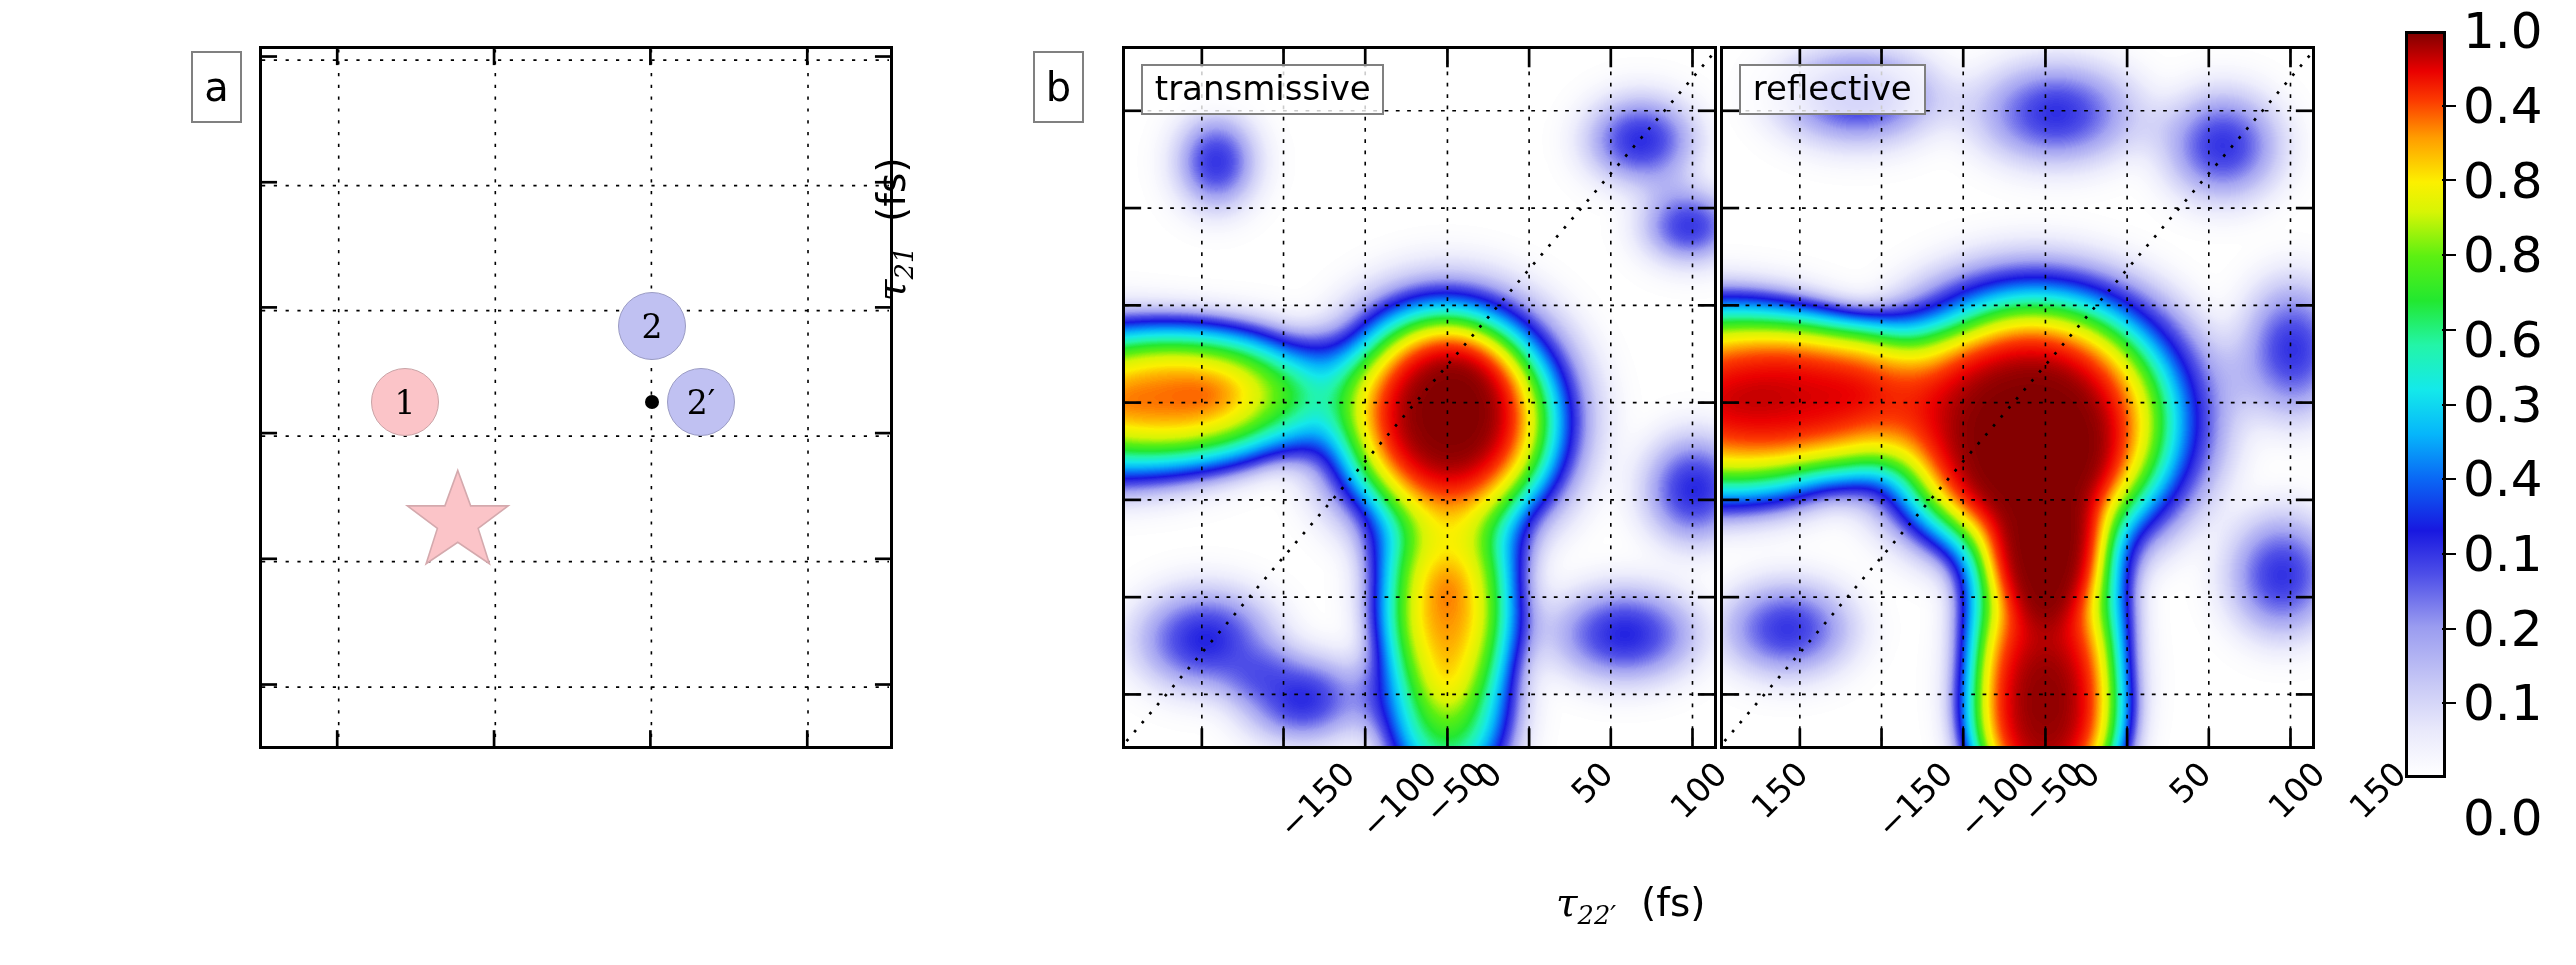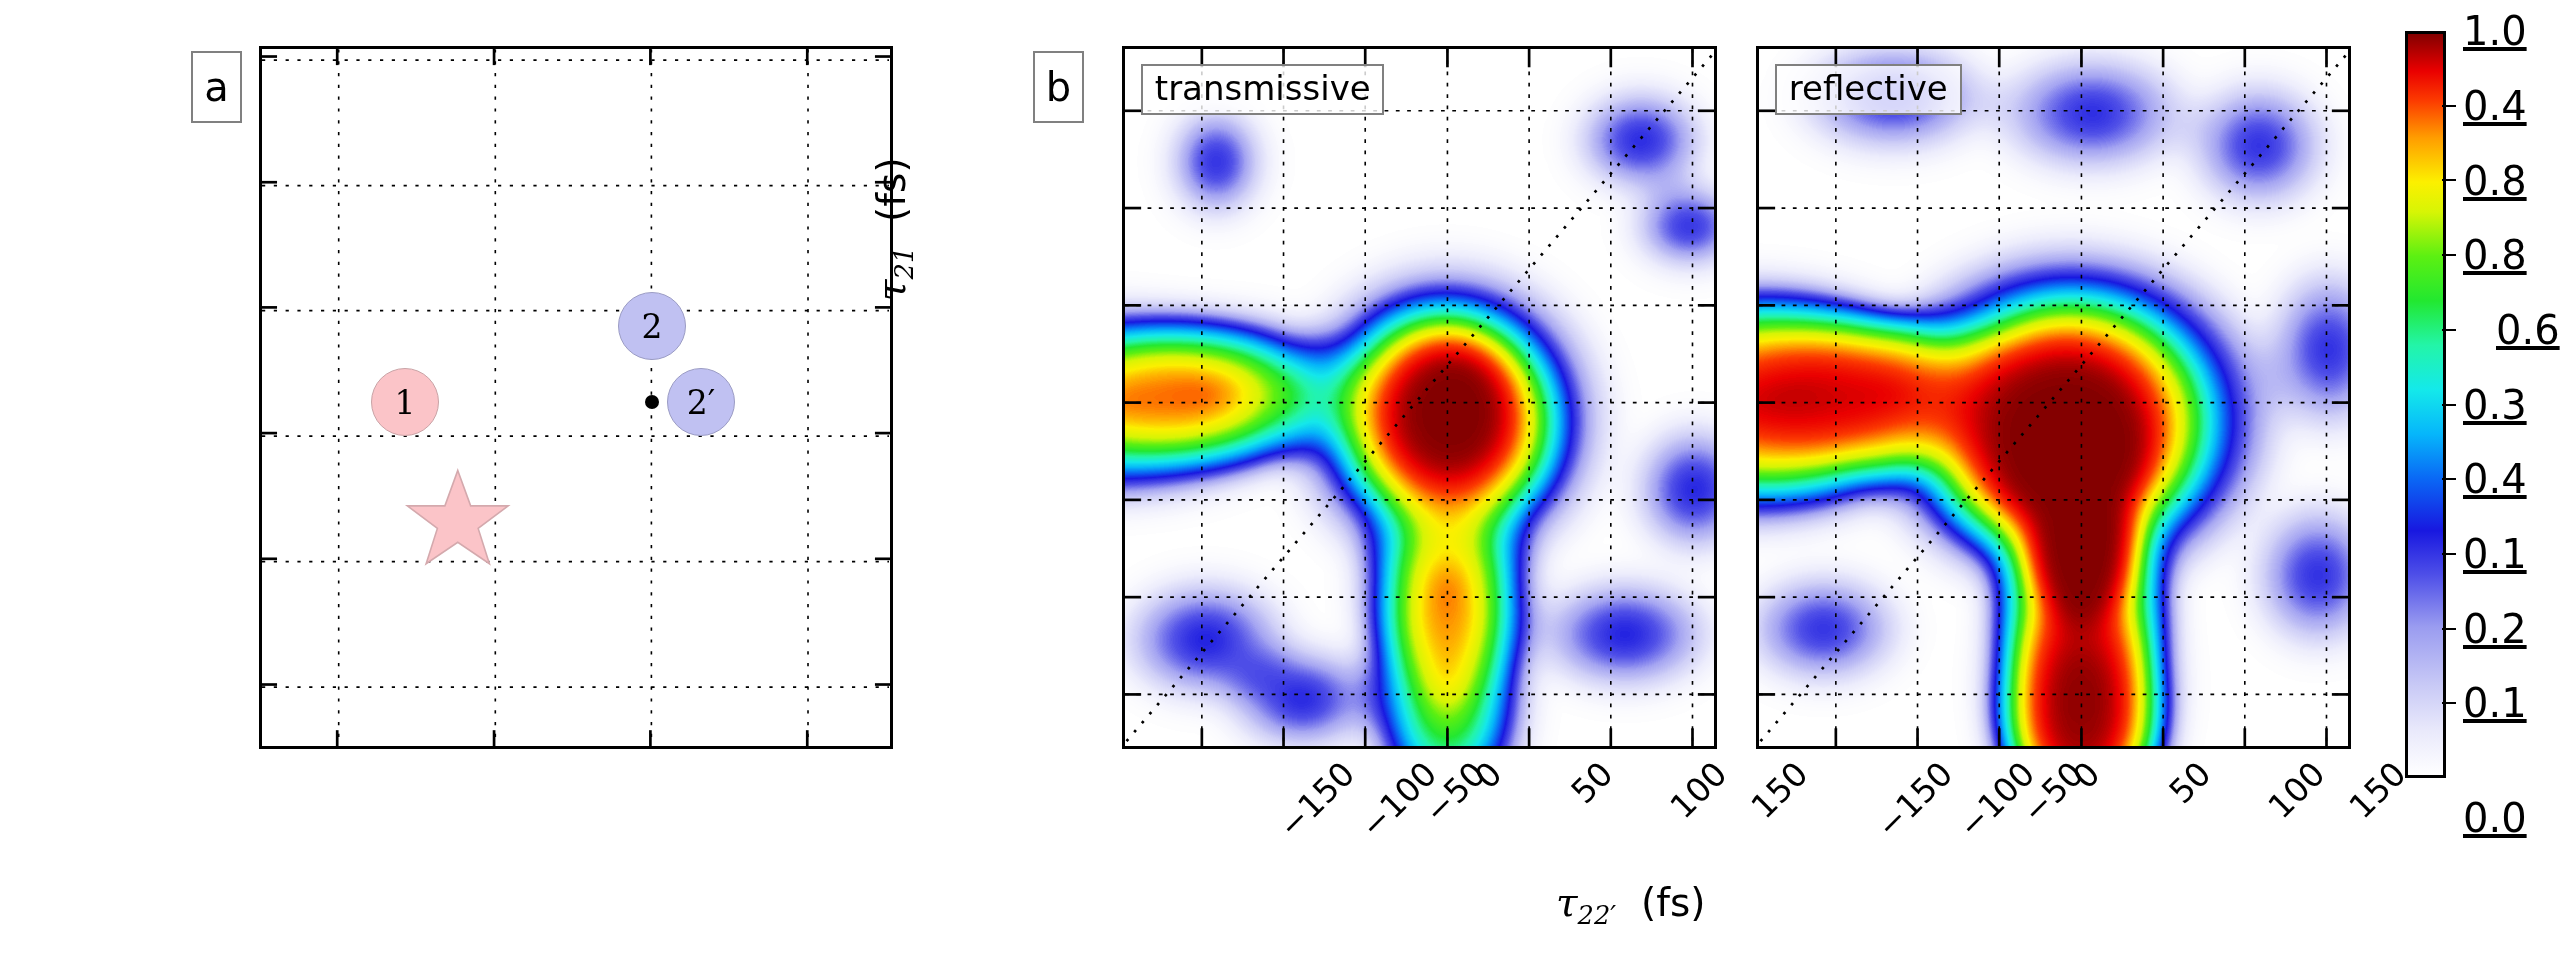--- a/index.html
+++ b/index.html
@@ -42,21 +42,21 @@
   .marker-dot{position:absolute;border-radius:50%;background:#000;}
 
   
   #panel-b-wrap{position:absolute;left:1122px;top:46px;width:1193px;height:703px;}
   .hm-axes{
     position:absolute; top:0; height:703px;
     border:3.2px solid #000; box-sizing:border-box;
     background:#be185d; overflow:hidden;
   }
   #axes-trans{left:0px;width:595px;}
-  #axes-refl{left:598px;width:595px;margin-left:36px;}
+  #axes-refl{left:598px;width:595px;}
   .hm-svg{position:absolute;left:0;top:0;width:100%;height:100%;display:block;}
   .inset-label{
     position:absolute;
     border:2.1px solid #808080;
     background:rgba(255,255,255,0.80);
     color:#000;
     font-family:"DejaVu Sans",sans-serif;
     font-size:34px;
     padding:5.4px 11.8px 7.5px 11.8px;
     line-height:1;
@@ -107,24 +107,23 @@
   
   #cbar-box{
     position:absolute;left:2405px;top:31px;width:41px;height:747px;
     border:3.8px solid #000;box-sizing:border-box;
   }
   #cbar-grad{position:absolute;inset:0;}
   .cbar-tick{position:absolute;left:2442px;width:14px;height:2.1px;background:#000;}
   .cbar-lab{
     position:absolute;left:2463px;
     font-family:"DejaVu Sans",sans-serif;
-    font-size:40px;color:#000;
+    font-size:50px;color:#000;
     transform:translateY(-50%);
     white-space:nowrap;
-    text-decoration:underline;
   }
 </style>
 </head>
 <body>
 
 <div class="fig">
 
   <div class="panel-letter" id="label-a" style="left:191px;top:51px;width:51px;height:72px;">a</div>
 
   <div id="panel-a-axes">
@@ -459,21 +458,21 @@
       <div class="cbar-tick" style="top: 478px;"></div>
       <div class="cbar-tick" style="top: 553px;"></div>
       <div class="cbar-tick" style="top: 628px;"></div>
       <div class="cbar-tick" style="top: 702px;"></div>
     </div>
   <div id="cbar-labels">
       <div class="cbar-lab" style="top: 31px;">1.0</div>
       <div class="cbar-lab" style="top: 106px;">0.4</div>
       <div class="cbar-lab" style="top: 181px;">0.8</div>
       <div class="cbar-lab" style="top: 255px;">0.8</div>
-      <div class="cbar-lab" style="top: 330px; margin-left: 33px;">0.6</div>
+      <div class="cbar-lab" style="top: 340px;">0.6</div>
       <div class="cbar-lab" style="top: 405px;">0.3</div>
       <div class="cbar-lab" style="top: 479px;">0.4</div>
       <div class="cbar-lab" style="top: 554px;">0.1</div>
       <div class="cbar-lab" style="top: 629px;">0.2</div>
       <div class="cbar-lab" style="top: 703px;">0.1</div>
       <div class="cbar-lab" style="top: 818px;">0.0</div>
     </div>
 
 </div>
 

